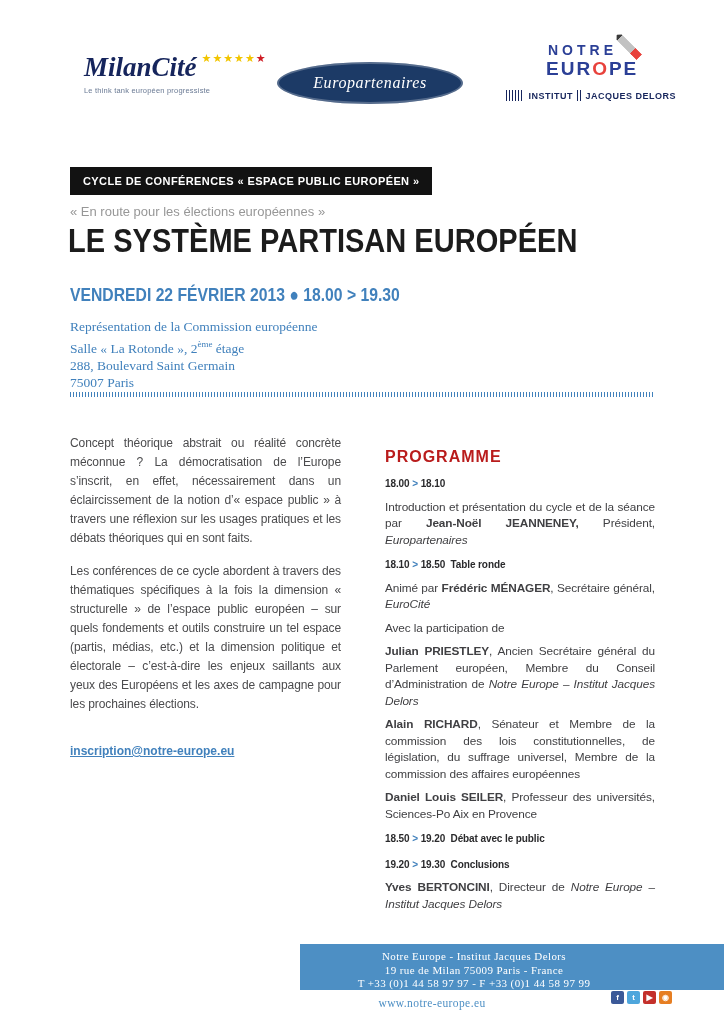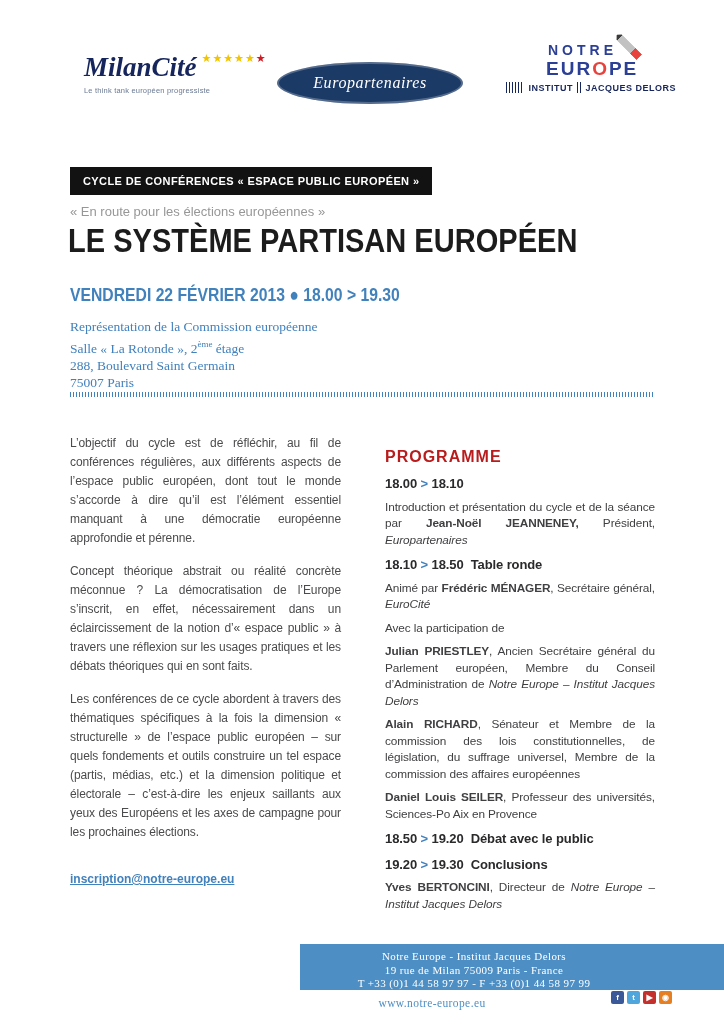--- a/index.html
+++ b/index.html
@@ -24,21 +24,21 @@
 
   .logo-ne{position:absolute;left:506px;top:42px;width:170px;}
   .ne-pencil{position:absolute;right:30px;top:-10px;width:36px;height:30px;}
   .ne-pencil-body{position:absolute;left:2px;top:10px;width:32px;height:8px;
            transform:rotate(45deg);
            background:linear-gradient(90deg,#3a3a3a 0 14%,#c2c2c2 14% 72%,#e8423c 72%);
            clip-path:polygon(0 50%,12% 0,100% 0,100% 100%,12% 100%);}
   .ne-notre{margin-left:42px;font-weight:700;font-size:14px;color:#2b3f96;letter-spacing:4px;}
   .ne-europe{margin-left:40px;font-weight:700;font-size:19px;color:#2b3f96;letter-spacing:2px;}
   .ne-o{color:#e8423c;}
-  .ne-bottom{margin-top:2px;display:flex;align-items:center;gap:4px;}
+  .ne-bottom{margin-top:10px;display:flex;align-items:center;gap:4px;}
   .ne-bars{display:inline-block;width:32px;height:11px;
            background:repeating-linear-gradient(90deg,#16255c 0 1px,transparent 1px 3px);}
   .ne-bars-sm{width:8px;}
   .ne-institut,.ne-jd{font-weight:700;font-size:9px;color:#16255c;letter-spacing:0.5px;white-space:nowrap;}
 
   
   .banner{position:absolute;left:70px;top:167px;background:#121212;color:#ffffff;
           font-weight:700;font-size:11px;letter-spacing:0.4px;padding:8px 13px;}
   .subtitle{position:absolute;left:70px;top:204px;font-size:13px;color:#979797;}
   .title{position:absolute;left:68px;top:222px;margin:0;font-weight:700;font-size:33px;
@@ -56,21 +56,21 @@
   .body-p{margin:0 0 14px;font-size:12px;line-height:19px;color:#4b4b4d;
           text-align:justify;letter-spacing:-0.1px;}
   .inscription{margin-top:26px;font-size:12px;color:#4181bc;}
   .email{display:inline-block;margin-top:16px;font-weight:700;font-size:12px;
          color:#4181bc;text-decoration:underline;cursor:pointer;}
 
   .col-right{position:absolute;left:385px;top:436px;width:270px;}
   .prog-header{font-weight:700;font-size:16px;color:#b91c1c;letter-spacing:1px;margin-bottom:10px;margin-top:12px;}
   .prog-entry{font-size:11.8px;line-height:16.5px;color:#404043;text-align:justify;letter-spacing:-0.1px;}
   .prog-entry.body{margin-bottom:7px;}
-  .prog-entry.time{font-size:13px;margin:9px 0 6px;color:#2a2a2c;text-align:left;}
+  .prog-entry.time{font-size:10px;margin:9px 0 6px;color:#2a2a2c;text-align:left;}
   .seg-b{font-weight:700;}
   .seg-i{font-style:italic;}
   .seg-sep{color:#4181bc;font-weight:700;}
 
   
   .footer-bar{position:absolute;left:300px;right:0;top:944px;height:40px;background:#4d8fc4;
               color:#ffffff;font-family:"Liberation Serif",serif;font-size:11px;
               line-height:13.5px;letter-spacing:0.4px;text-align:center;
               padding-top:6px;padding-right:76px;box-sizing:content-box;}
   .footer-site{position:absolute;left:300px;top:997px;width:264px;text-align:center;
@@ -121,21 +121,20 @@
   <div class="venue">
     <div>Représentation de la Commission européenne</div>
     <div><span>Salle « La Rotonde », 2</span><sup>ème</sup><span> étage</span></div>
     <div>288, Boulevard Saint Germain</div>
     <div>75007 Paris</div>
   </div>
 
   <div class="tick-rule"></div>
 
   <div class="col-left">
-    <p class="body-p">L’objectif du cycle est de réfléchir, au fil de conférences régulières, aux différents aspects de l’espace public européen, dont tout le monde s’accorde à dire qu’il est l’élément essentiel manquant à une démocratie européenne approfondie et pérenne.</p>
     <p class="body-p">Concept théorique abstrait ou réalité concrète méconnue ? La démocratisation de l’Europe s’inscrit, en effet, nécessairement dans un éclaircissement de la notion d’« espace public » à travers une réflexion sur les usages pratiques et les débats théoriques qui en sont faits.</p>
     <p class="body-p">Les conférences de ce cycle abordent à travers des thématiques spécifiques à la fois la dimension « structurelle » de l’espace public européen – sur quels fondements et outils construire un tel espace (partis, médias, etc.) et la dimension politique et électorale – c’est-à-dire les enjeux saillants aux yeux des Européens et les axes de campagne pour les prochaines élections.</p>
     <a class="email" href="#">inscription@notre-europe.eu</a>
   </div>
 
   <div class="col-right">
     <div class="prog-header">PROGRAMME</div>
     <div class="prog-entry time"><span class="seg-b">18.00</span><span class="seg-sep"> &gt; </span><span class="seg-b">18.10</span></div>
     <div class="prog-entry body"><span>Introduction et présentation du cycle et de la séance par </span><span class="seg-b">Jean-Noël JEANNENEY,</span><span> Président, </span><span class="seg-i">Europartenaires</span></div>
     <div class="prog-entry time"><span class="seg-b">18.10</span><span class="seg-sep"> &gt; </span><span class="seg-b">18.50</span><span class="seg-b">&nbsp; Table ronde</span></div>

